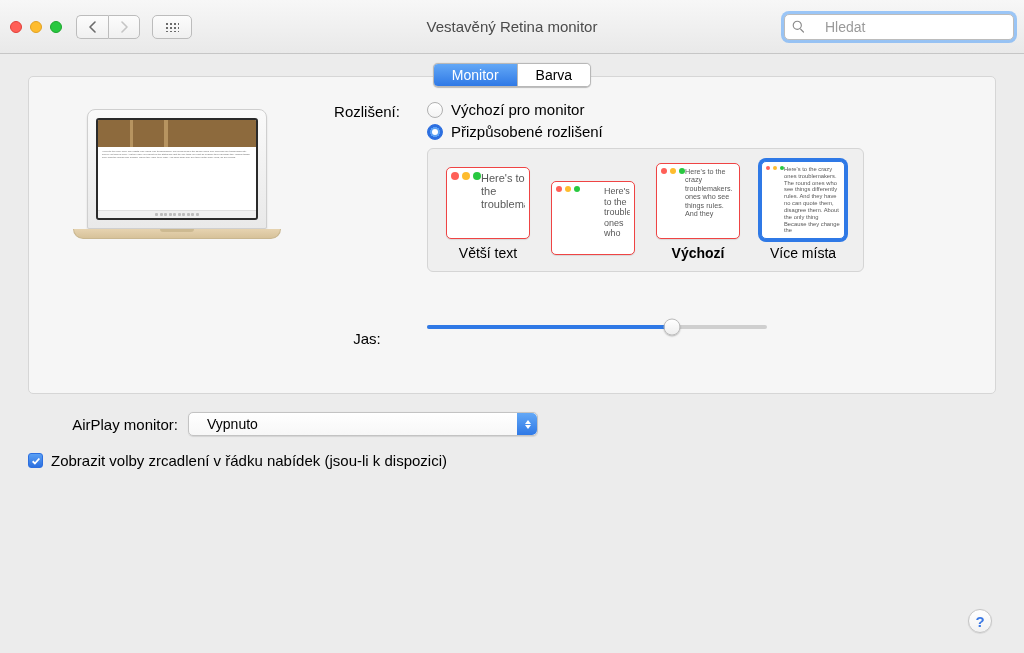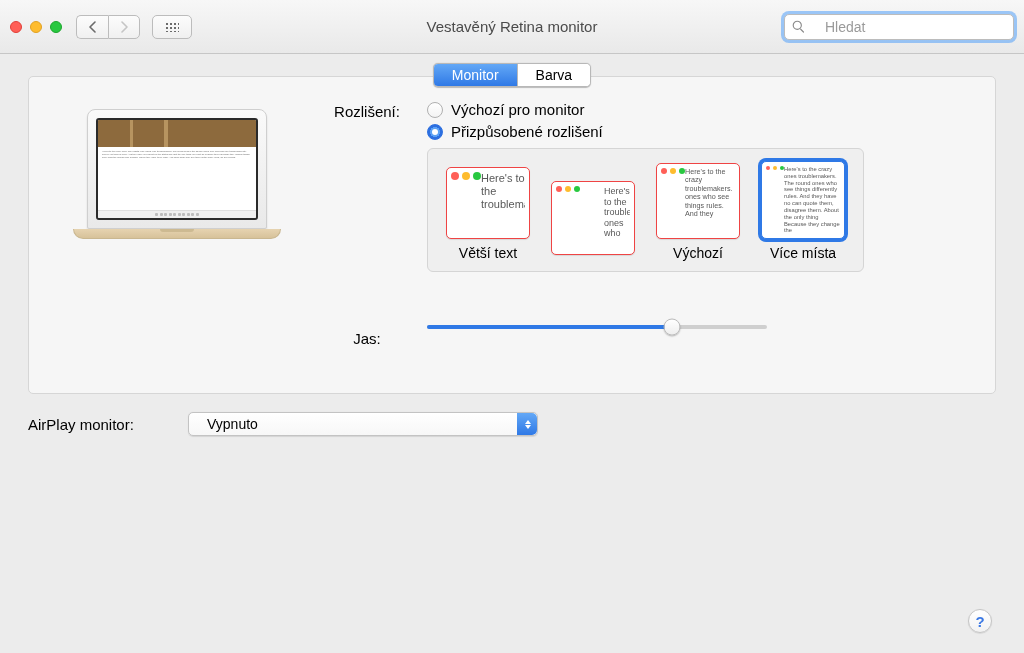--- a/index.html
+++ b/index.html
@@ -213,21 +213,21 @@
   }
   .pv-tl{ display:flex; gap:3px; margin-bottom:3px;}
   .pv-tl span{ width:6px;height:6px;border-radius:50%;}
   .pv-tl .r{background:#ff5f57;} .pv-tl .y{background:#febc2e;} .pv-tl .g{background:#28c840;}
   .pv-txt{ color:#595959; line-height:1.18; overflow:hidden; }
   .pv-h0 .pv-card{height:72px;} .pv-h0 .pv-txt{font-size:11px;}
   .pv-h1 .pv-card{height:74px;gap:24px;} .pv-h1 .pv-txt{font-size:9px;}
   .pv-h2 .pv-card{height:76px;} .pv-h2 .pv-txt{font-size:7.2px;}
   .pv-h3 .pv-card{height:78px;} .pv-h3 .pv-txt{font-size:5.8px;}
   .pv-lbl{ font-size:14px; color:#000; }
-  .pv-lbl.bold{ font-weight:400; }
+  .pv-lbl.bold{ font-weight:700; }
   .pv-h0 .pv-tl span{width:8px;height:8px;}
   .pv-h3 .pv-tl span{width:4px;height:4px;}
 
   .slider-row{
     display:flex; align-items:center; margin-top:34px;
   }
   .slider-row .lbl{ padding-top:0;margin-top:24px; }
   .slider{
     flex:1; height:4px; position:relative; max-width:340px;
   }
@@ -261,21 +261,21 @@
     background:linear-gradient(#5aa0f4,#2c6fe0);
     display:flex;align-items:center;justify-content:center;
   }
   .cb svg{ width:10px;height:10px; stroke:#fff; stroke-width:2.2; fill:none;}
 
   .bottom{
     margin-top:18px;
     display:flex; align-items:center; gap:10px;
     font-size:15px;
   }
-  .bottom-lbl{ width:150px; }
+  .bottom-lbl{ width:150px; text-align:right;}
   .popup{
     flex:0 0 350px; height:24px;
     background:linear-gradient(#fff,#f7f7f7);
     border:1px solid #c3c3c3; border-radius:5px;
     display:flex; align-items:center;
     padding-left:18px; font-size:14px;
     position:relative; box-shadow:0 0.5px 1px rgba(0,0,0,0.1);
   }
   .popup-btn{
     position:absolute; right:0; top:0; bottom:0;
@@ -454,15 +454,23 @@
   </div>
 
   <div class="bottom">
     <div class="bottom-lbl">AirPlay monitor:</div>
     <div class="popup">
       <span>Vypnuto</span>
       <div class="popup-btn"></div>
     </div>
   </div>
 
+  <div class="mirror-row">
+    <span class="cb">
+      <svg viewBox="0 0 12 12">
+          <path d="M2 6.3 4.7 9 10 3"></path>
+        </svg>
+    </span>
+    <span>Zobrazit volby zrcadlení v řádku nabídek (jsou-li k dispozici)</span>
+  </div>
 
   <div class="help">?</div>
 </div>
 
 </body></html>

